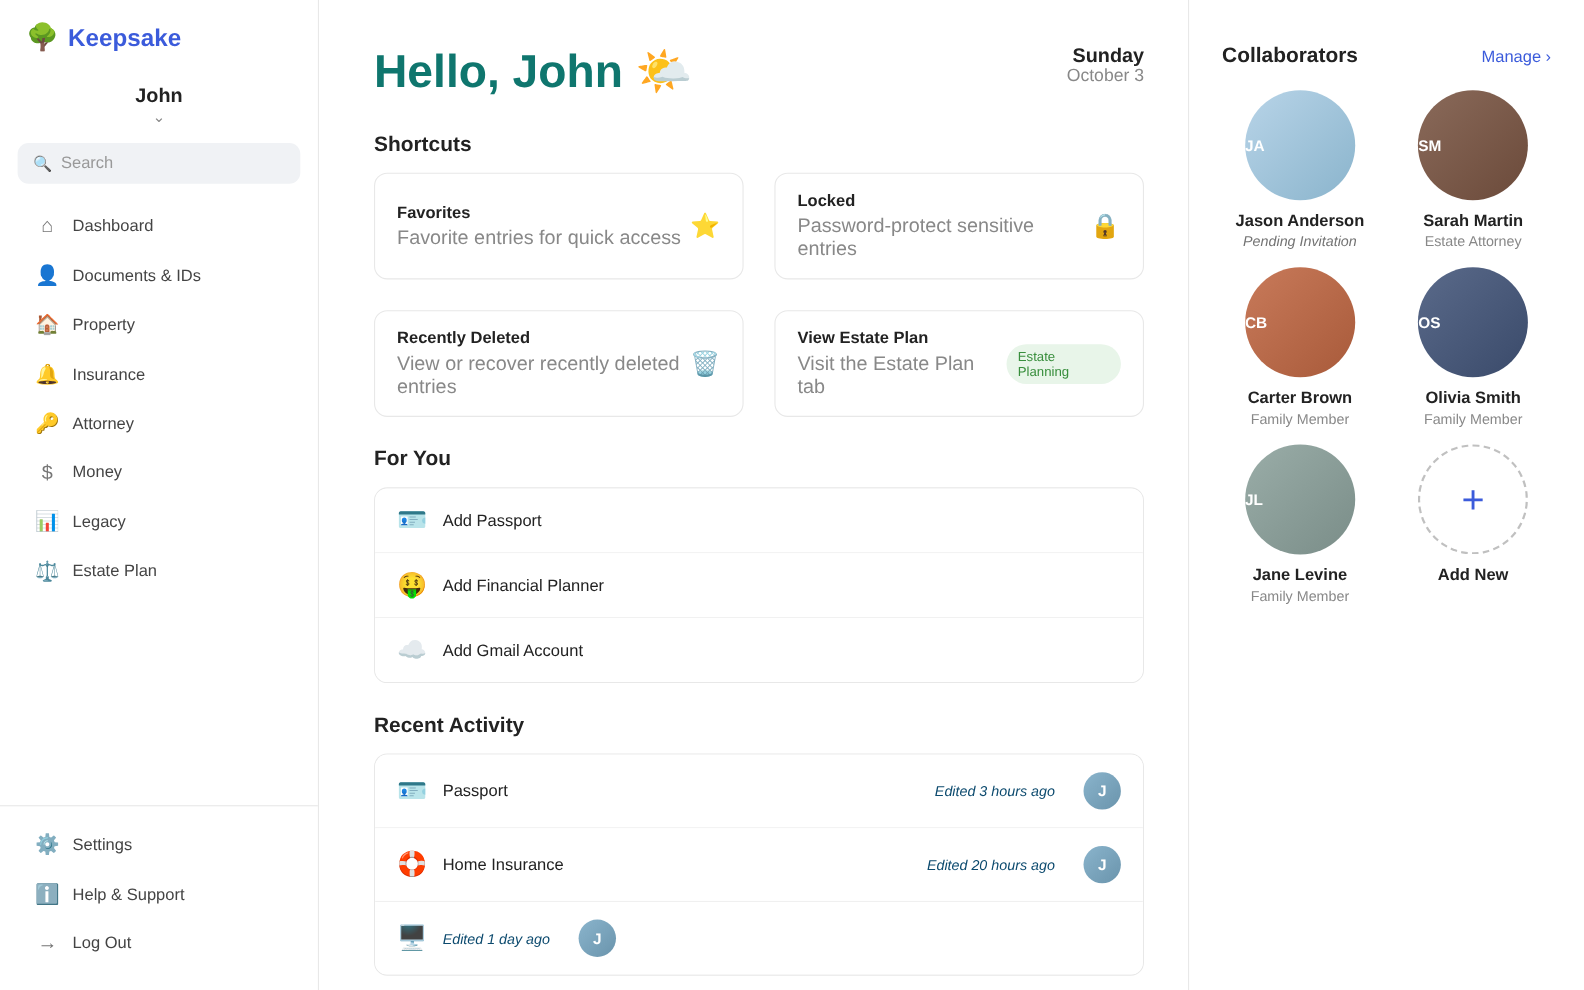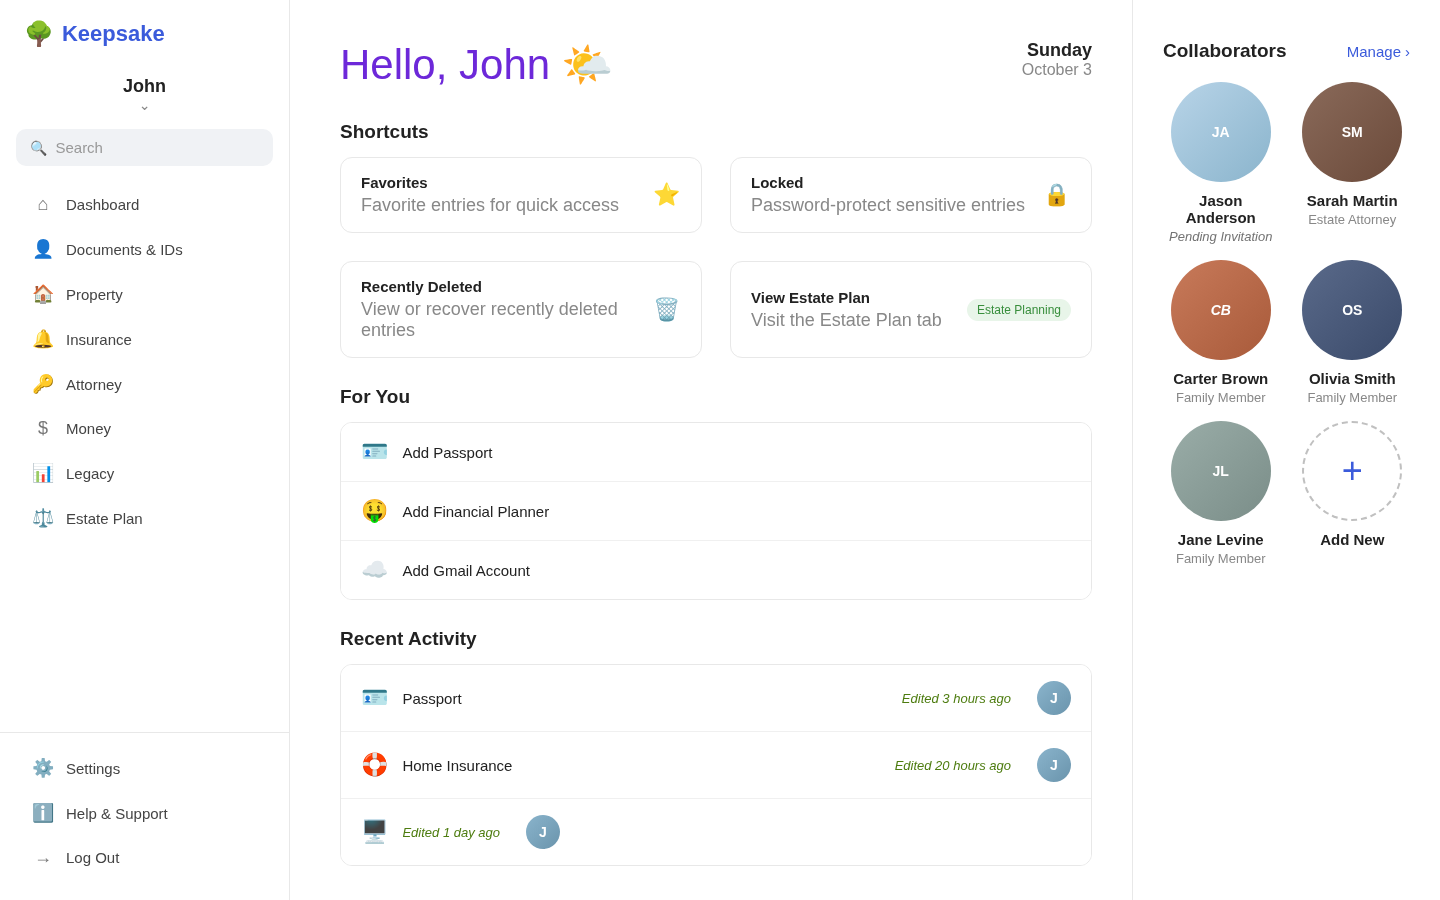--- a/index.html
+++ b/index.html
@@ -87,22 +87,22 @@
     }
 
     .page-header {
       display: flex;
       justify-content: space-between;
       align-items: flex-start;
       margin-bottom: 32px;
     }
     .greeting {
       font-size: 42px;
-      font-weight: 400;
-      color: #6d28d9;
+      font-weight: 700;
+      color: #0f766e;
     }
     .date-block { text-align: right; }
     .date-day { font-size: 18px; font-weight: 600; color: #222; }
     .date-full { font-size: 16px; color: #888; }
 
     
     .section-title {
       font-size: 19px;
       font-weight: 600;
       color: #222;
@@ -158,38 +158,38 @@
       display: flex;
       align-items: center;
       gap: 14px;
       padding: 16px 20px;
       cursor: pointer;
       border-bottom: 1px solid #f0f0f0;
       background: #fff;
     }
     .recent-item:last-child { border-bottom: none; }
     .recent-label { font-size: 15px; color: #222; font-weight: 500; flex: 1; }
-    .recent-time { font-size: 13px; color: #4d7c0f; font-style: italic; margin-right: 12px; }
+    .recent-time { font-size: 13px; color: #0c4a6e; font-style: italic; margin-right: 12px; }
     .recent-avatar {
       width: 34px;
       height: 34px;
       border-radius: 50%;
       background: #ccc;
       overflow: hidden;
       display: flex;
       align-items: center;
       justify-content: center;
       font-size: 14px;
       color: #fff;
       font-weight: 600;
     }
 
     
     #collaborators {
-      width: 308px;
+      width: 360px;
       flex-shrink: 0;
       padding: 40px 30px;
       background: #fff;
       border-left: 1px solid #e8e8e8;
     }
     .collab-header {
       display: flex;
       justify-content: space-between;
       align-items: center;
       margin-bottom: 20px;
@@ -217,21 +217,21 @@
     }
     .collab-avatar {
       width: 100px;
       height: 100px;
       border-radius: 50%;
       background: #ddd;
       margin-bottom: 10px;
       overflow: hidden;
       display: flex;
       align-items: center;
-      justify-content: center;
+      justify-content: flex-start;
       font-size: 36px;
       color: #fff;
       font-weight: 700;
       position: relative;
     }
     .collab-name { font-size: 15px; font-weight: 600; color: #222; margin-bottom: 3px; }
     .collab-role { font-size: 13px; color: #888; }
     .collab-pending { font-size: 13px; color: #737373; font-style: italic; font-weight: 500; }
 
     .add-new-circle {
@@ -436,21 +436,21 @@
     <div class="collab-card">
       <div class="collab-avatar av-sarah">
         <span style="font-size:14px;color:#fff;font-weight:700;">SM</span>
       </div>
       <div class="collab-name">Sarah Martin</div>
       <div class="collab-role">Estate Attorney</div>
     </div>
 
     <div class="collab-card">
       <div class="collab-avatar av-carter">
-        <span style="font-size:14px;color:#fff;font-weight:700;font-style:italic;">CB</span>
+        <span style="font-size:14px;color:#fff;font-weight:700;">CB</span>
       </div>
       <div class="collab-name">Carter Brown</div>
       <div class="collab-role">Family Member</div>
     </div>
 
     <div class="collab-card">
       <div class="collab-avatar av-olivia">
         <span style="font-size:14px;color:#fff;font-weight:700;">OS</span>
       </div>
       <div class="collab-name">Olivia Smith</div>

